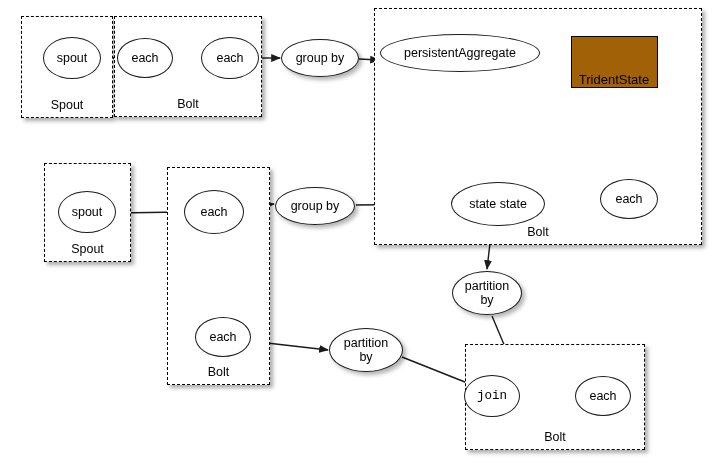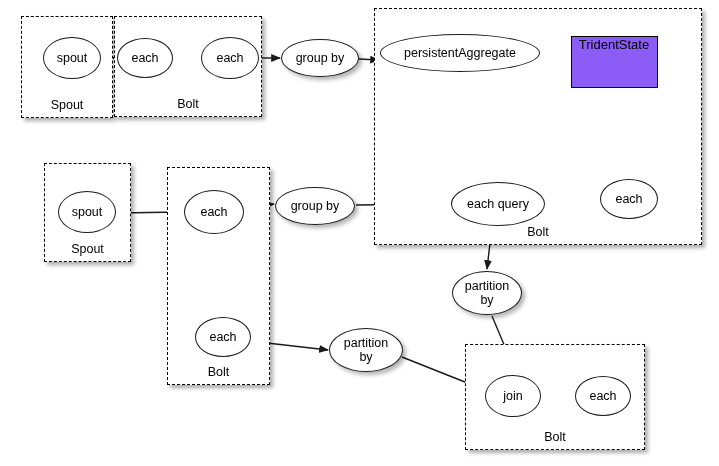--- a/index.html
+++ b/index.html
@@ -63,24 +63,24 @@
     line-height: 14px;
     box-shadow: 3px 3px 4px rgba(0,0,0,0.30);
   }
   .node.flat {
     box-shadow: none;
   }
   
   .rect-node {
     position: absolute;
     border: 1.7px solid #000000;
-    background: #8b5cf6;
+    background: #a16207;
     box-sizing: border-box;
     display: flex;
-    align-items: flex-start;
+    align-items: flex-end;
     justify-content: center;
     text-align: center;
     font-size: 13px;
     color: #000000;
   }
 </style>
 </head>
 <body>
 
 <div id="canvas">
@@ -154,35 +154,35 @@
         <div class="node flat" style="left: 58px; top: 191px; width: 58px; height: 42px;">
           <span>spout</span>
         </div>
         <div class="node flat" style="left: 184px; top: 190px; width: 60px; height: 44px;">
           <span>each</span>
         </div>
         <div class="node" style="left: 275px; top: 187px; width: 80px; height: 38px;">
           <span>group by</span>
         </div>
         <div class="node flat" style="left: 451px; top: 182px; width: 94px; height: 44px;">
-          <span>each query</span>
+          <span>state state</span>
         </div>
         <div class="node flat" style="left: 600px; top: 179px; width: 58px; height: 40px;">
           <span>each</span>
         </div>
         <div class="node" style="left: 452px; top: 271px; width: 70px; height: 44px;">
           <span>partition<br>by</span>
         </div>
         <div class="node flat" style="left: 195px; top: 317px; width: 56px; height: 40px;">
           <span>each</span>
         </div>
         <div class="node" style="left: 329px; top: 328px; width: 74px; height: 44px;">
           <span>partition<br>by</span>
         </div>
-        <div class="node flat" style="left: 485px; top: 375px; width: 56px; height: 42px;">
+        <div class="node flat" style="left: 464px; top: 375px; width: 56px; height: 42px; font-family: Liberation Mono, monospace;">
           <span>join</span>
         </div>
         <div class="node flat" style="left: 575px; top: 376px; width: 56px; height: 40px;">
           <span>each</span>
         </div>
       </div>
   </div>
 
 </div>
 

